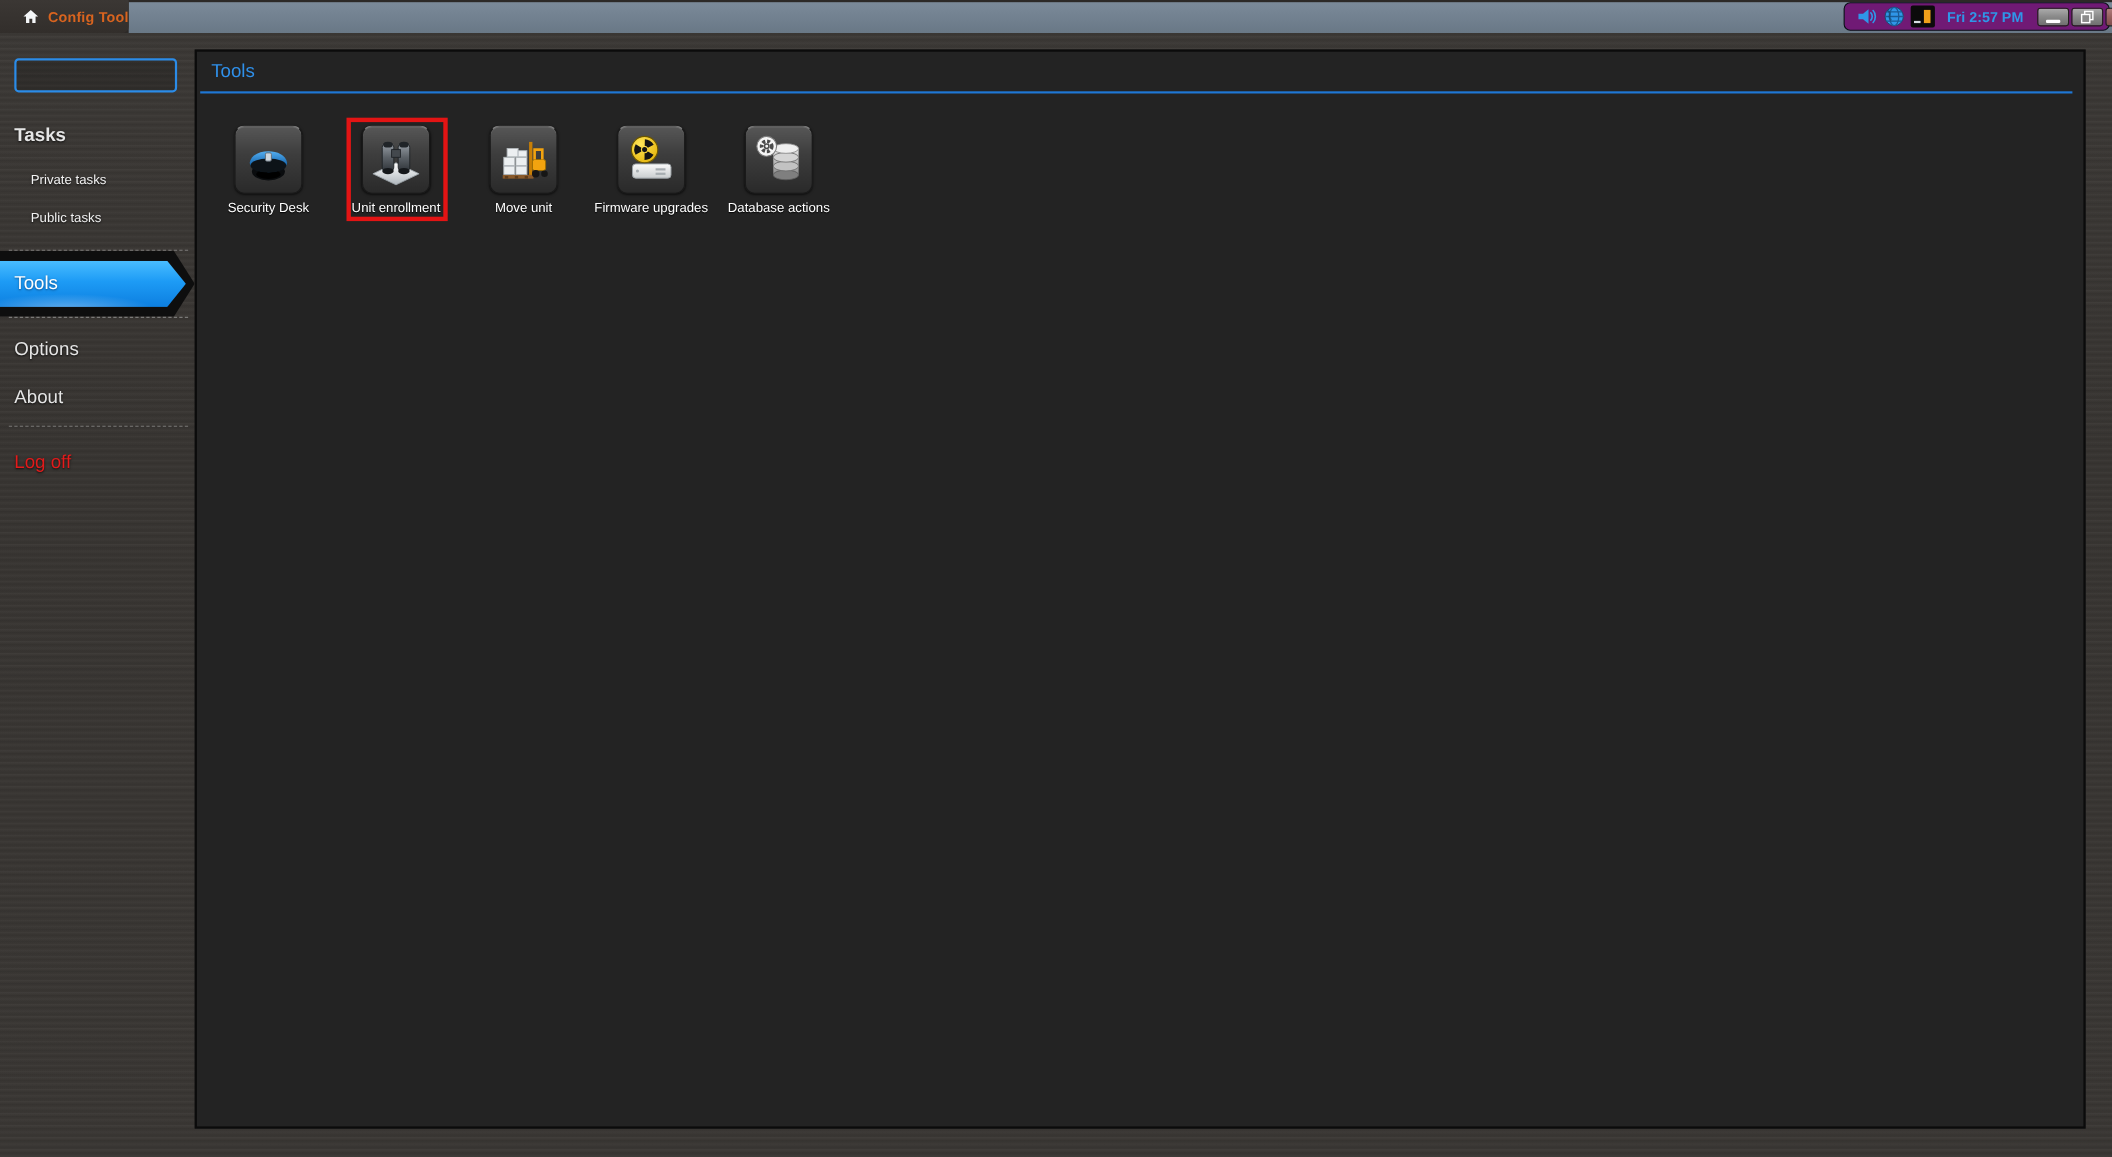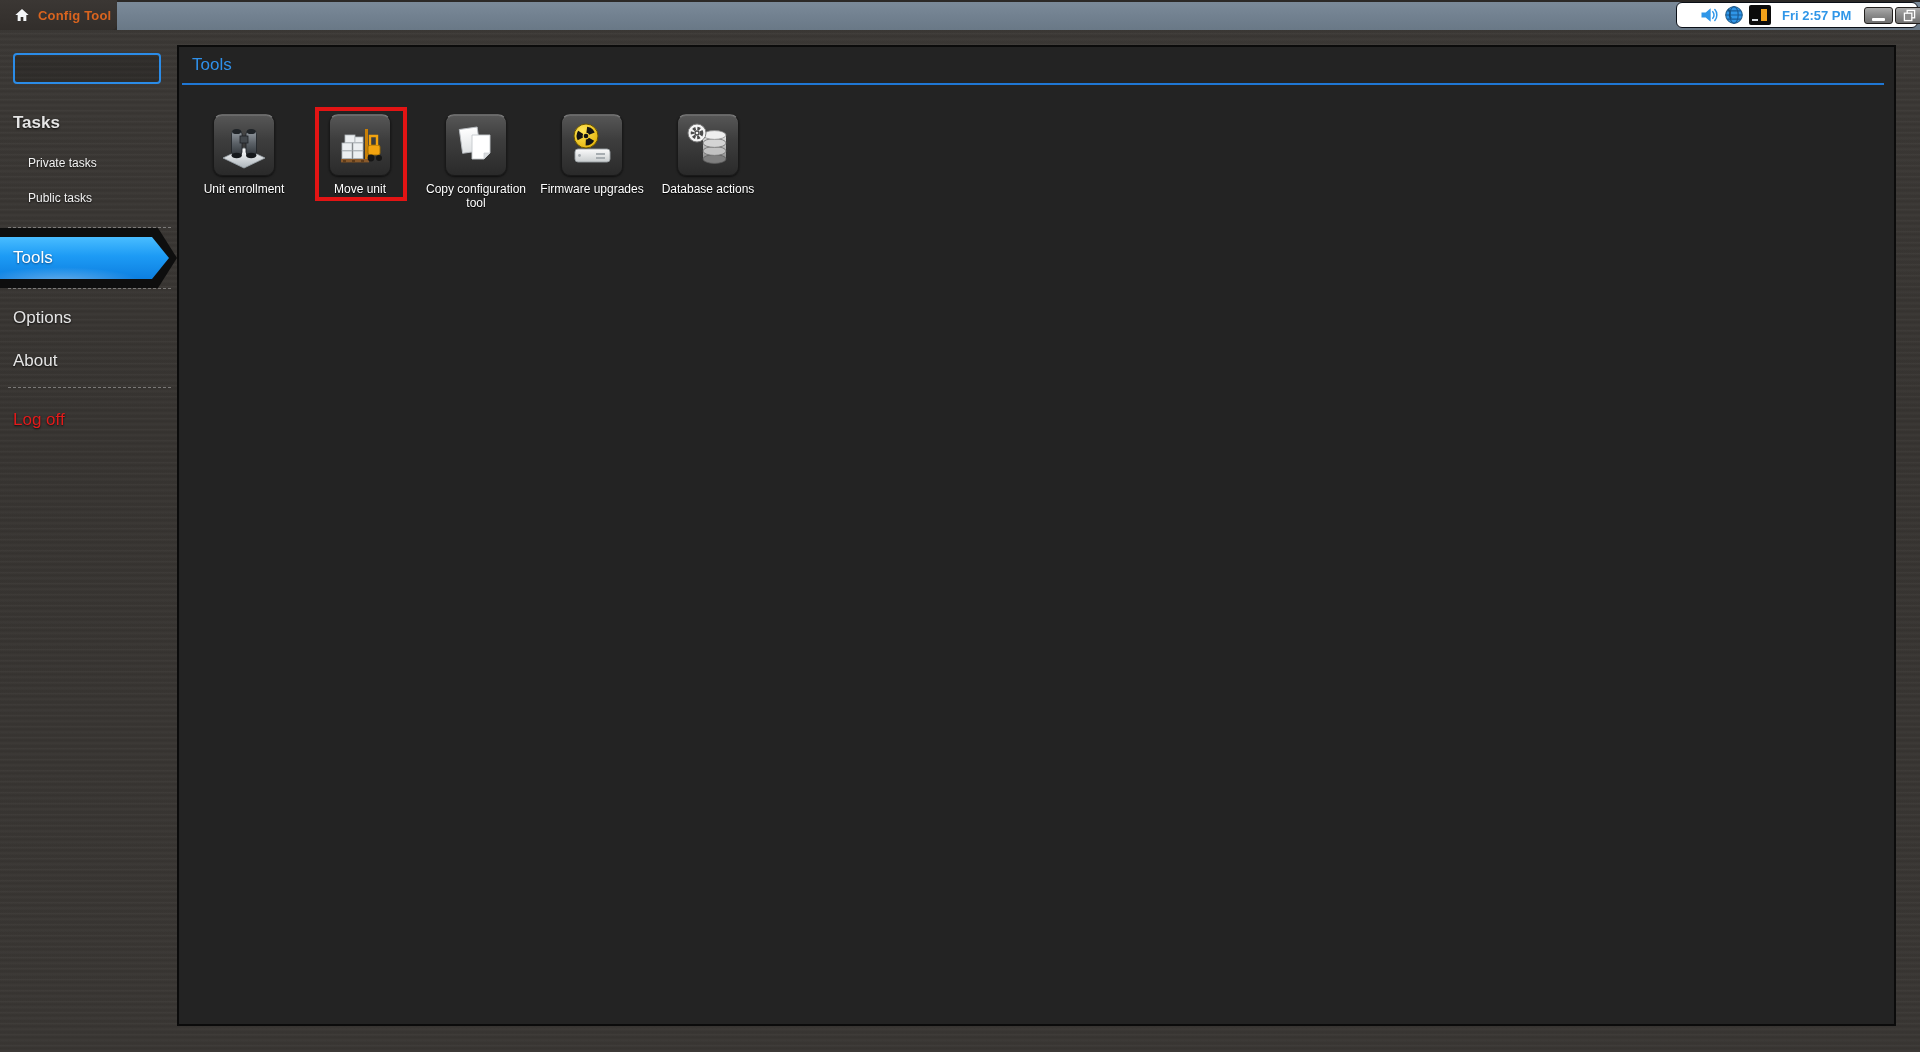--- a/index.html
+++ b/index.html
@@ -20,31 +20,32 @@
   
   .titlebar { position:absolute; left:0; top:0; width:1920px; height:30px; background:#2c2927; }
   .titlebar-strip {
     position:absolute; left:117px; top:2px; right:0; height:28px;
     background:linear-gradient(180deg,#7b8a99 0%, #71808f 55%, #697886 100%);
   }
   .app-tab {
     position:absolute; left:0; top:0; width:117px; height:30px;
     background:linear-gradient(180deg,#3b3734,#322e2b);
     border-radius:0 0 6px 0;
-    display:flex; align-items:center; gap:8px; padding-left:14px;
+    display:flex; align-items:center; gap:8px; 
     z-index:2;
+    justify-content:flex-end;
   }
   .app-tab .home { width:16px; height:16px; display:block; }
   .app-tab .tab-label { color:#d9641f; font-weight:bold; font-size:13px; letter-spacing:.2px; }
 
   
   .tray {
     position:absolute; top:2px; left:1676px; width:242px; height:26px;
-    background:#ffffff; border:1px solid #0a0f17; border-radius:6px;
-    display:flex; align-items:center; padding:0 4px 0 22px; gap:5px; z-index:3;
+    background:#701a75; border:1px solid #0a0f17; border-radius:6px;
+    display:flex; align-items:center; padding:0 4px 0 10px; gap:5px; z-index:3;
   }
   .tray-ico { width:20px; height:20px; flex:0 0 auto; }
   .kbd-box { width:22px; height:20px; background:#0b0b0b; border-radius:2px; position:relative; flex:0 0 auto; }
   .kbd-box .dash { position:absolute; left:3px; bottom:4px; width:6px; height:2px; background:#d8dde2; }
   .kbd-box .bar  { position:absolute; right:4px; top:4px; width:6px; height:12px; background:#f0a01a; }
   .clock { color:#2f96e8; font-size:13px; font-weight:bold; white-space:nowrap; padding:0 8px 0 6px; }
   .winbtns { display:flex; gap:2px; margin-left:auto; }
   .winbtn {
     width:29px; height:17px; border:1px solid #23201e; border-radius:3px;
     display:flex; align-items:center; justify-content:center; cursor:default; position:relative;
@@ -212,20 +213,32 @@
 <div class="side-div" style="top:387px;"></div>
 
 <div class="side-label logoff" style="top:410px;">Log off</div>
 
 <div class="panel">
   <div class="panel-title">Tools</div>
   <div class="panel-rule"></div>
 
   <div class="tools-row">
 
+    <div class="tool-cell">
+      <div class="tool-tile">
+        <svg viewBox="0 0 48 48">
+          <ellipse cx="24" cy="35" rx="15" ry="8" fill="#0a0c0e"></ellipse>
+          <ellipse cx="24" cy="37.5" rx="11" ry="4.2" fill="#000"></ellipse>
+          <path d="M7 27 C9 13 39 13 41 27 C41 32 33 35.5 24 35.5 C15 35.5 7 32 7 27 Z" fill="url(#capblue)"></path>
+          <ellipse cx="24" cy="29.5" rx="16.2" ry="6.4" fill="#0d1318"></ellipse>
+          <rect x="21.3" y="18" width="5.4" height="7.5" rx="1.2" fill="#ccd6de" stroke="#5c6872" stroke-width=".8"></rect>
+        </svg>
+      </div>
+      <div class="tool-label">Security Desk</div>
+    </div>
 
     <div class="tool-cell">
       <div class="tool-tile">
         <svg viewBox="0 0 48 48">
           <polygon points="24,27 45,37 24,47 3,37" fill="url(#basegrad)" stroke="#9ba3a9" stroke-width=".8"></polygon>
           <rect x="11.5" y="9" width="10.5" height="26" rx="4" fill="url(#tubegrad)" stroke="#1e2226" stroke-width=".8"></rect>
           <rect x="26" y="9" width="10.5" height="26" rx="4" fill="url(#tubegrad)" stroke="#1e2226" stroke-width=".8"></rect>
           <rect x="20" y="15" width="8" height="7" fill="#43484d" stroke="#1e2226" stroke-width=".8"></rect>
           <ellipse cx="16.7" cy="10.5" rx="4.4" ry="2.6" fill="#202428"></ellipse>
           <ellipse cx="31.2" cy="10.5" rx="4.4" ry="2.6" fill="#202428"></ellipse>
@@ -255,32 +268,20 @@
           <rect x="29" y="8" width="3" height="30" fill="#c87f06"></rect>
           <rect x="32" y="24" width="12" height="10" rx="2" fill="#f2a30f" stroke="#9c6b00" stroke-width=".9"></rect>
           <path d="M34 24 V15 H41 V24" fill="none" stroke="#f2a30f" stroke-width="2.4"></path>
           <circle cx="35" cy="37" r="3.4" fill="#161616"></circle>
             <circle cx="43" cy="37" r="3" fill="#161616"></circle>
         </svg>
       </div>
       <div class="tool-label">Move unit</div>
     </div>
 
-    <div class="tool-cell">
-      <div class="tool-tile">
-        <svg viewBox="0 0 48 48">
-          <g transform="rotate(-8 19 20)">
-            <rect x="9" y="7" width="18" height="24" fill="url(#pagegrad)" stroke="#b9bdc1" stroke-width=".9"></rect>
-          </g>
-          <path d="M20 14 H38 V32 L32 38 H20 Z" fill="#ffffff" stroke="#c4c8cc" stroke-width=".9"></path>
-          <path d="M38 32 L32 32 L32 38 Z" fill="#d7dadd" stroke="#c4c8cc" stroke-width=".7"></path>
-        </svg>
-      </div>
-      <div class="tool-label">Copy configuration tool</div>
-    </div>
 
     <div class="tool-cell">
       <div class="tool-tile">
         <svg viewBox="0 0 48 48">
           <rect x="7" y="28" width="35" height="13" rx="3" fill="url(#devgrad)" stroke="#9aa0a4" stroke-width=".9"></rect>
           <rect x="28" y="32" width="9" height="2" fill="#a7adb1"></rect>
             <rect x="28" y="36" width="9" height="2" fill="#a7adb1"></rect>
           <circle cx="11.5" cy="34.5" r="1.4" fill="#a7adb1"></circle>
           <circle cx="18" cy="15" r="12" fill="url(#radgrad)" stroke="#6b5600" stroke-width="1"></circle>
           <circle cx="18" cy="15" r="6.4" fill="none" stroke="#141414" stroke-width="6" stroke-dasharray="6.7 6.7" transform="rotate(30 18 15)"></circle>

